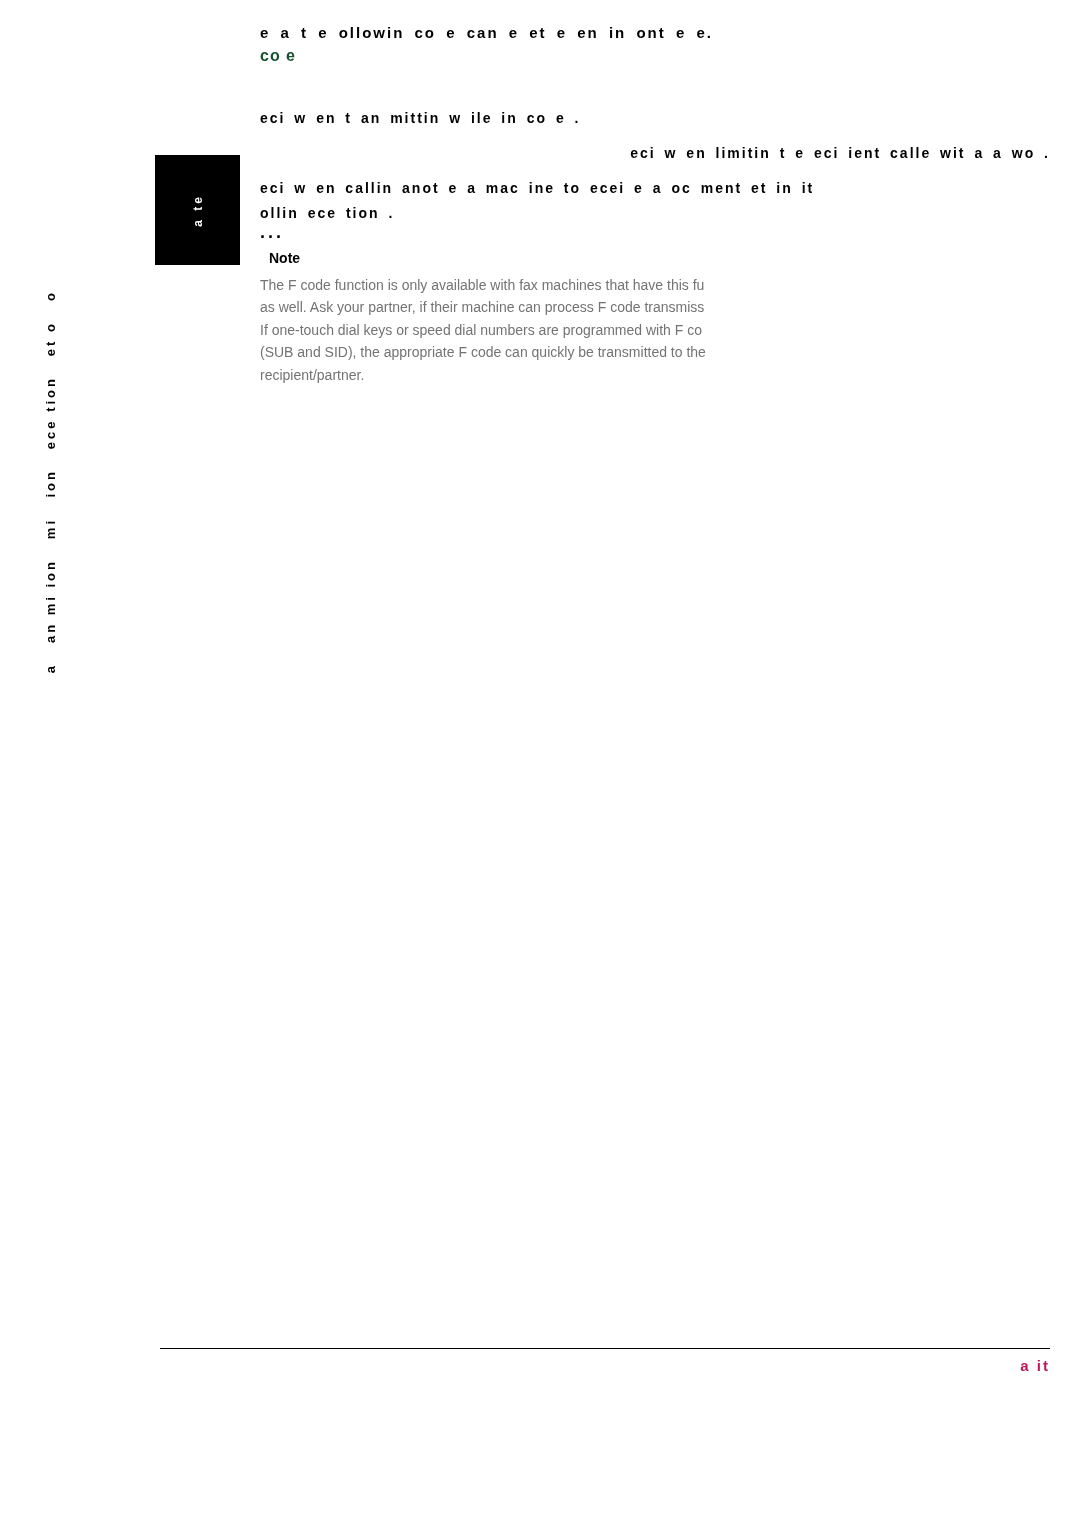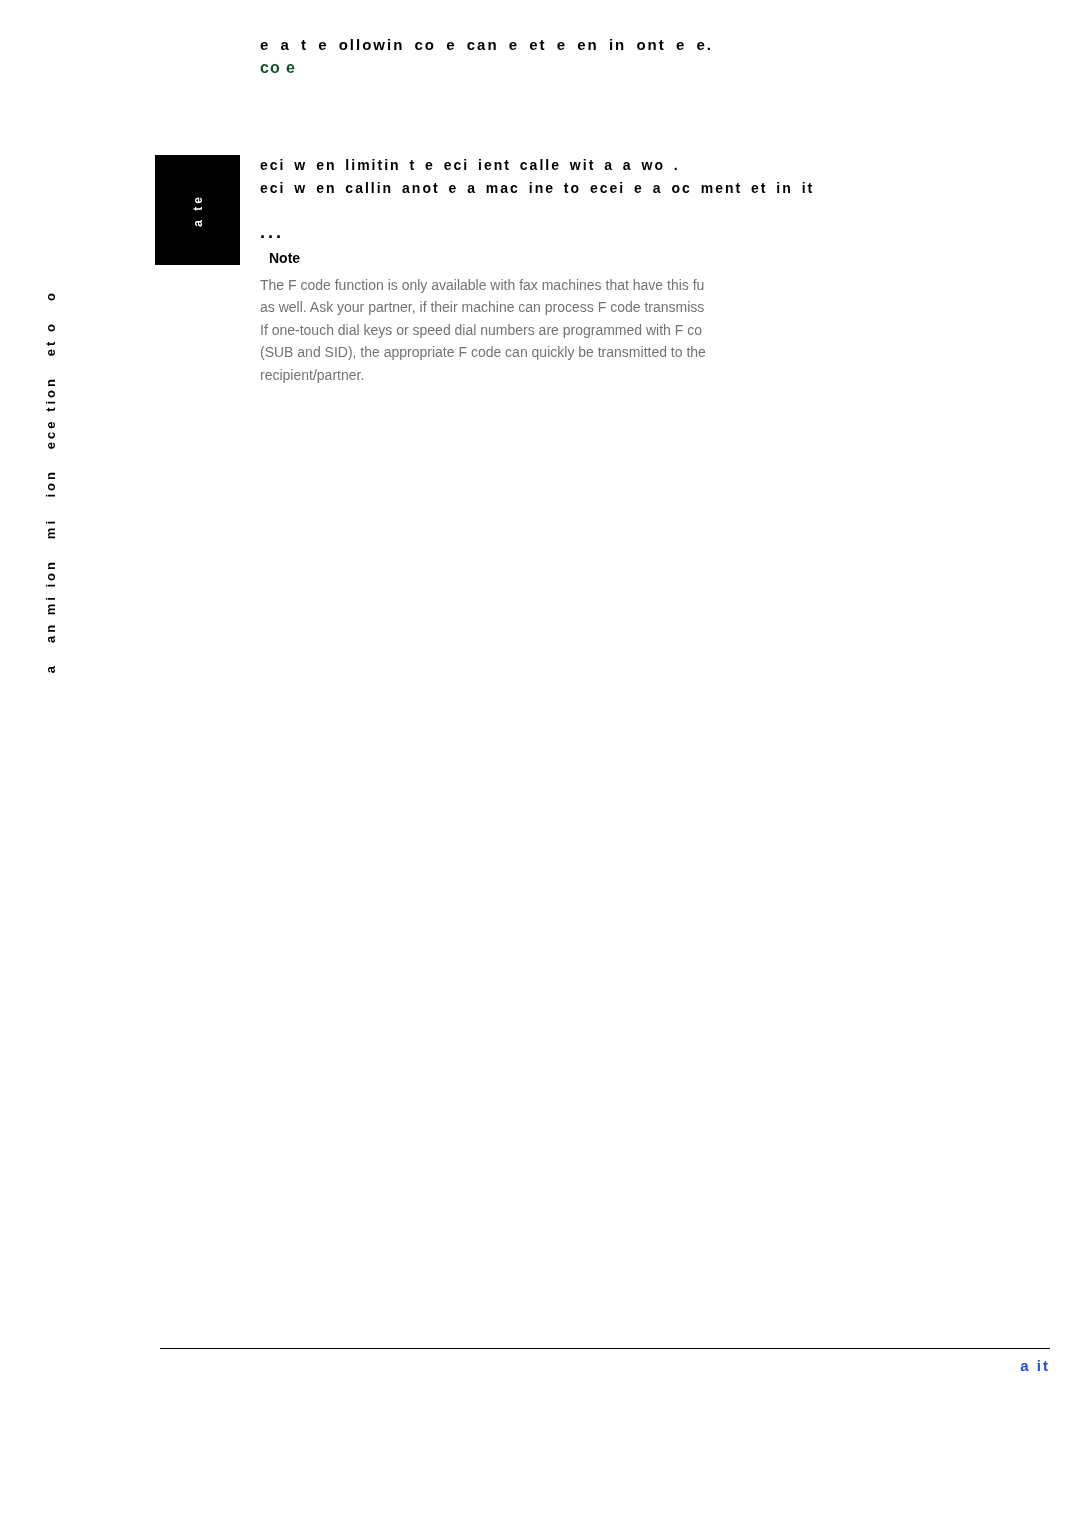--- a/index.html
+++ b/index.html
@@ -20,21 +20,21 @@
     .page-container {
       width: 1080px;
       min-height: 1529px;
       position: relative;
       padding: 0;
     }
 
     
     .header-text {
       position: absolute;
-      top: 16px;
+      top: 4px;
       left: 260px;
       right: 30px;
       padding-top: 20px;
     }
 
     .header-line1 {
       font-size: 15px;
       font-weight: bold;
       letter-spacing: 2px;
       color: #000;
@@ -156,53 +156,59 @@
     }
 
     
     .bottom-label {
       position: absolute;
       bottom: 155px;
       right: 30px;
       font-size: 15px;
       font-weight: bold;
       letter-spacing: 2px;
-      color: #1d4ed8;
+      color: #be185d;
     }
 
     
     .spec-line-container {
       position: absolute;
       left: 260px;
       right: 30px;
     }
   </style>
 </head>
 <body>
 
 <div class="page-container">
 
   <div class="header-text">
     <div class="header-line1">e  a  t e  ollowin    co e  can  e  et   e en in  ont e   e.</div>
     <div class="header-line2">co e</div>
   </div>
 
-
-  <div class="spec-line-container" style="top: 157px;">
+  <div class="spec-line-container" style="top: 110px;">
+    <div class="spec-line">eci   w en t an  mittin  w ile   in    co e .</div>
+  </div>
+
+  <div class="spec-line-container" style="top: 145px; text-align: right;">
     <div class="spec-line">eci   w en limitin   t e  eci ient calle  wit  a  a   wo  .</div>
   </div>
 
   <div class="left-tab">
     <span class="left-tab-text">a te</span>
   </div>
 
   <div class="spec-line-container" style="top: 180px;">
     <div class="spec-line">eci   w en callin   anot e   a  mac ine to  ecei e a  oc ment  et    in it</div>
   </div>
 
+  <div class="spec-line-container" style="top: 205px;">
+    <div class="spec-line">ollin   ece tion .</div>
+  </div>
 
   <div class="dots-section">
     <span class="dots">...</span>
   </div>
 
   <div class="note-section">
     <div class="note-label">Note</div>
     <div class="note-text">
       <span>The F code function is only available with fax machines that have this fu</span><br>
       <span>as well. Ask your partner, if their machine can process F code transmiss</span><br>

